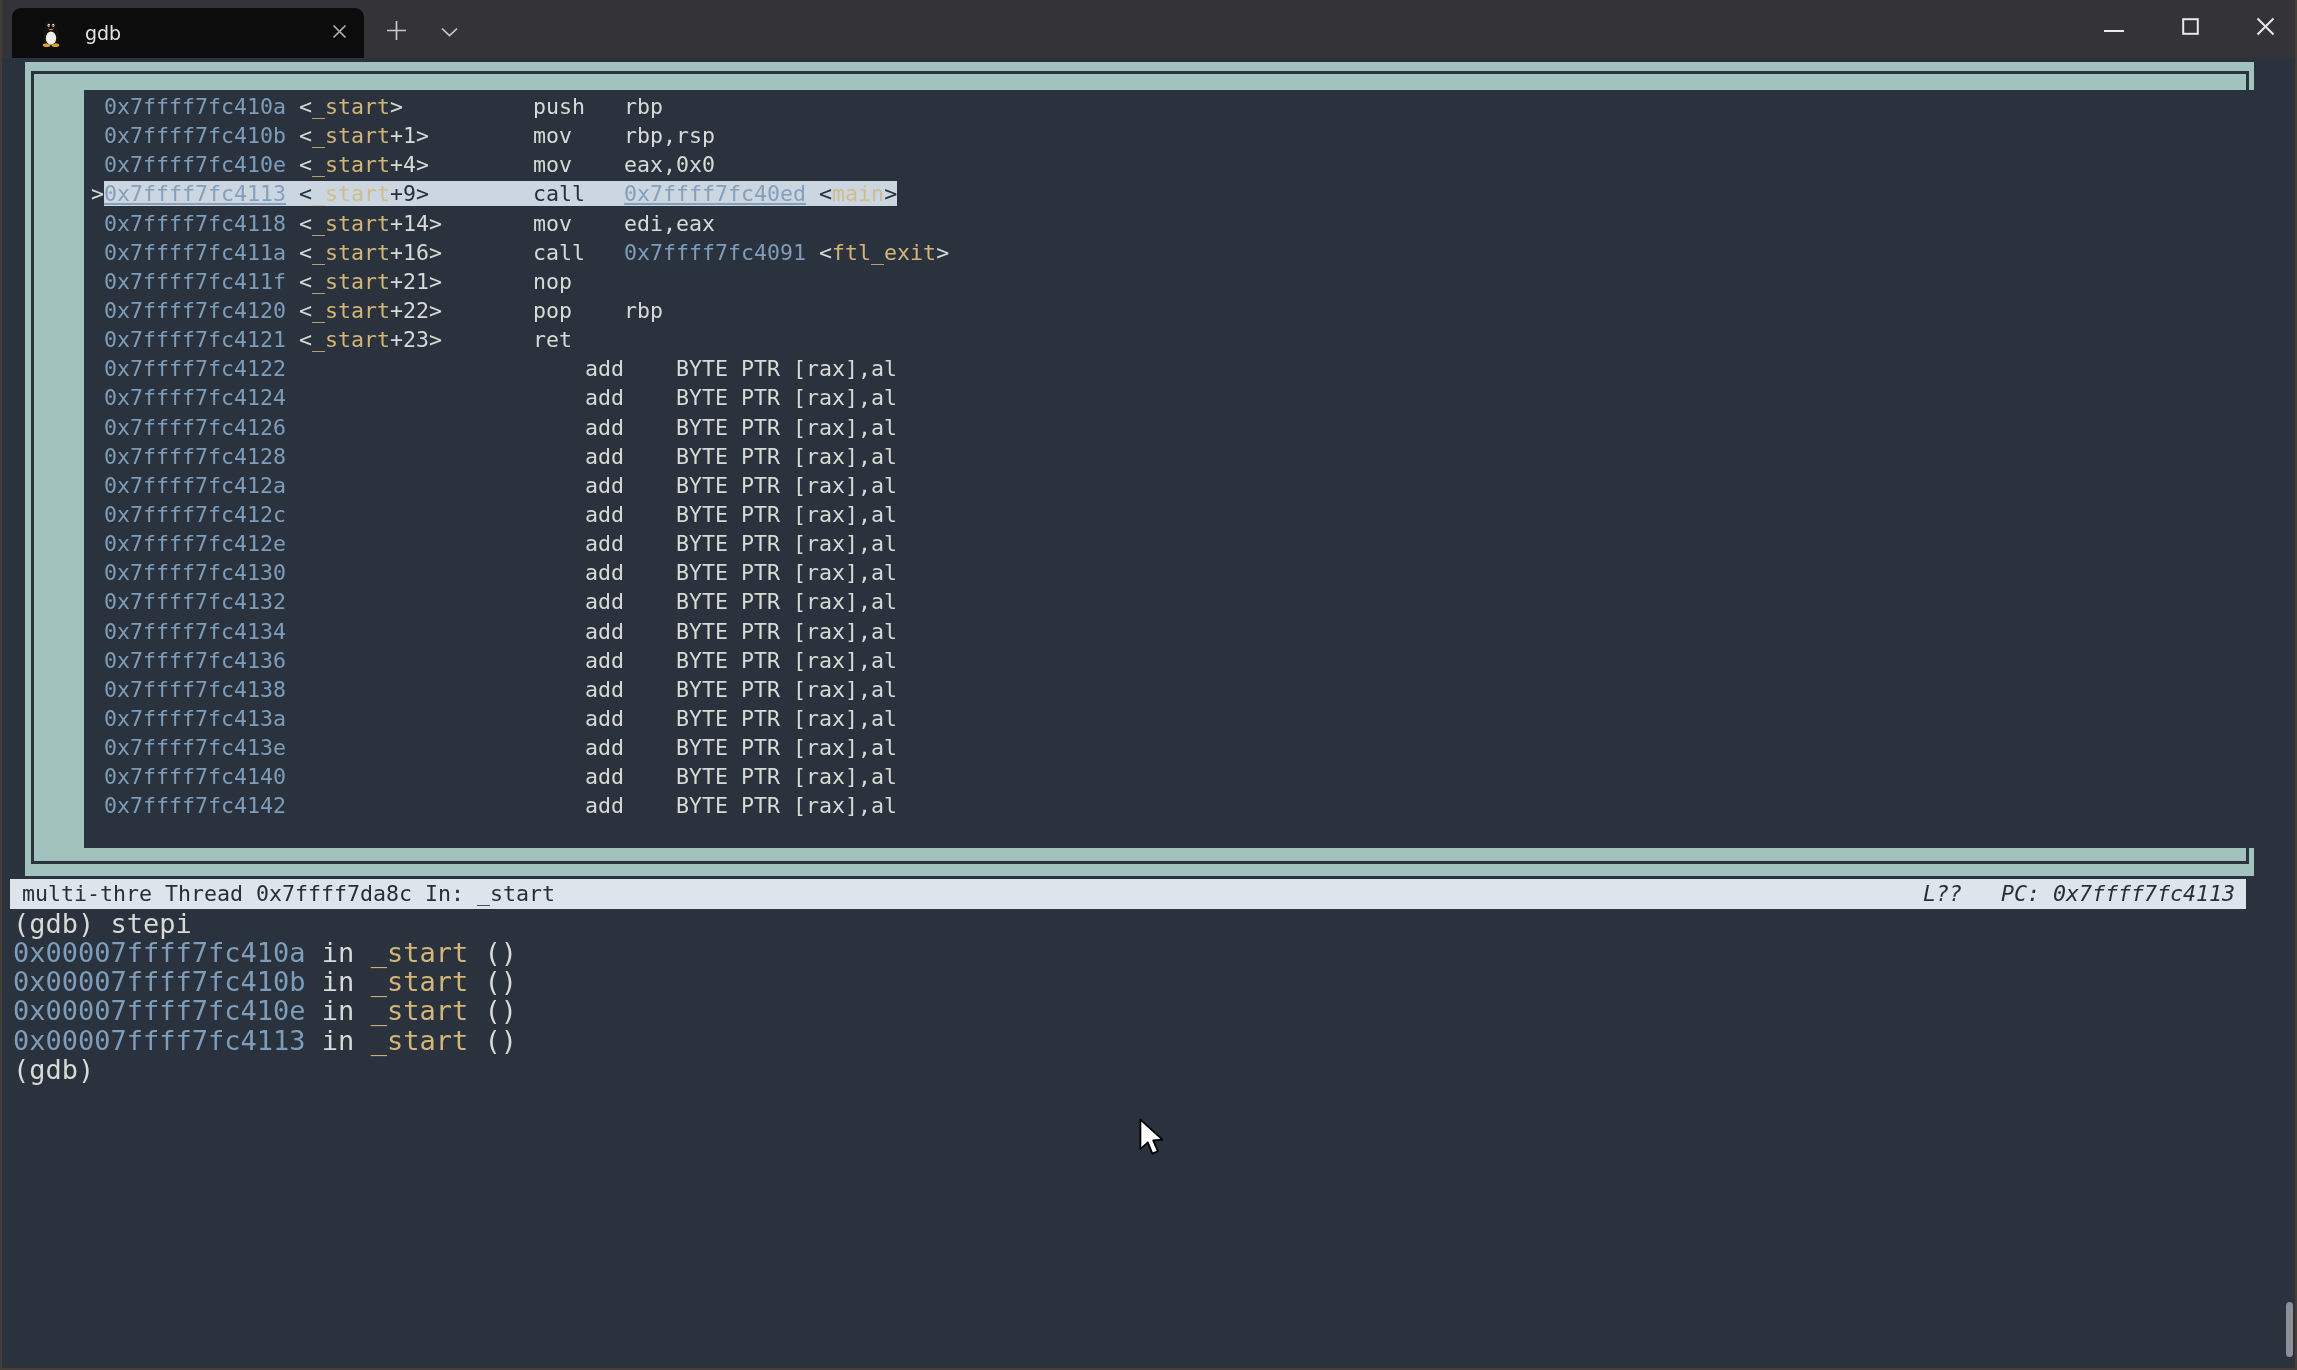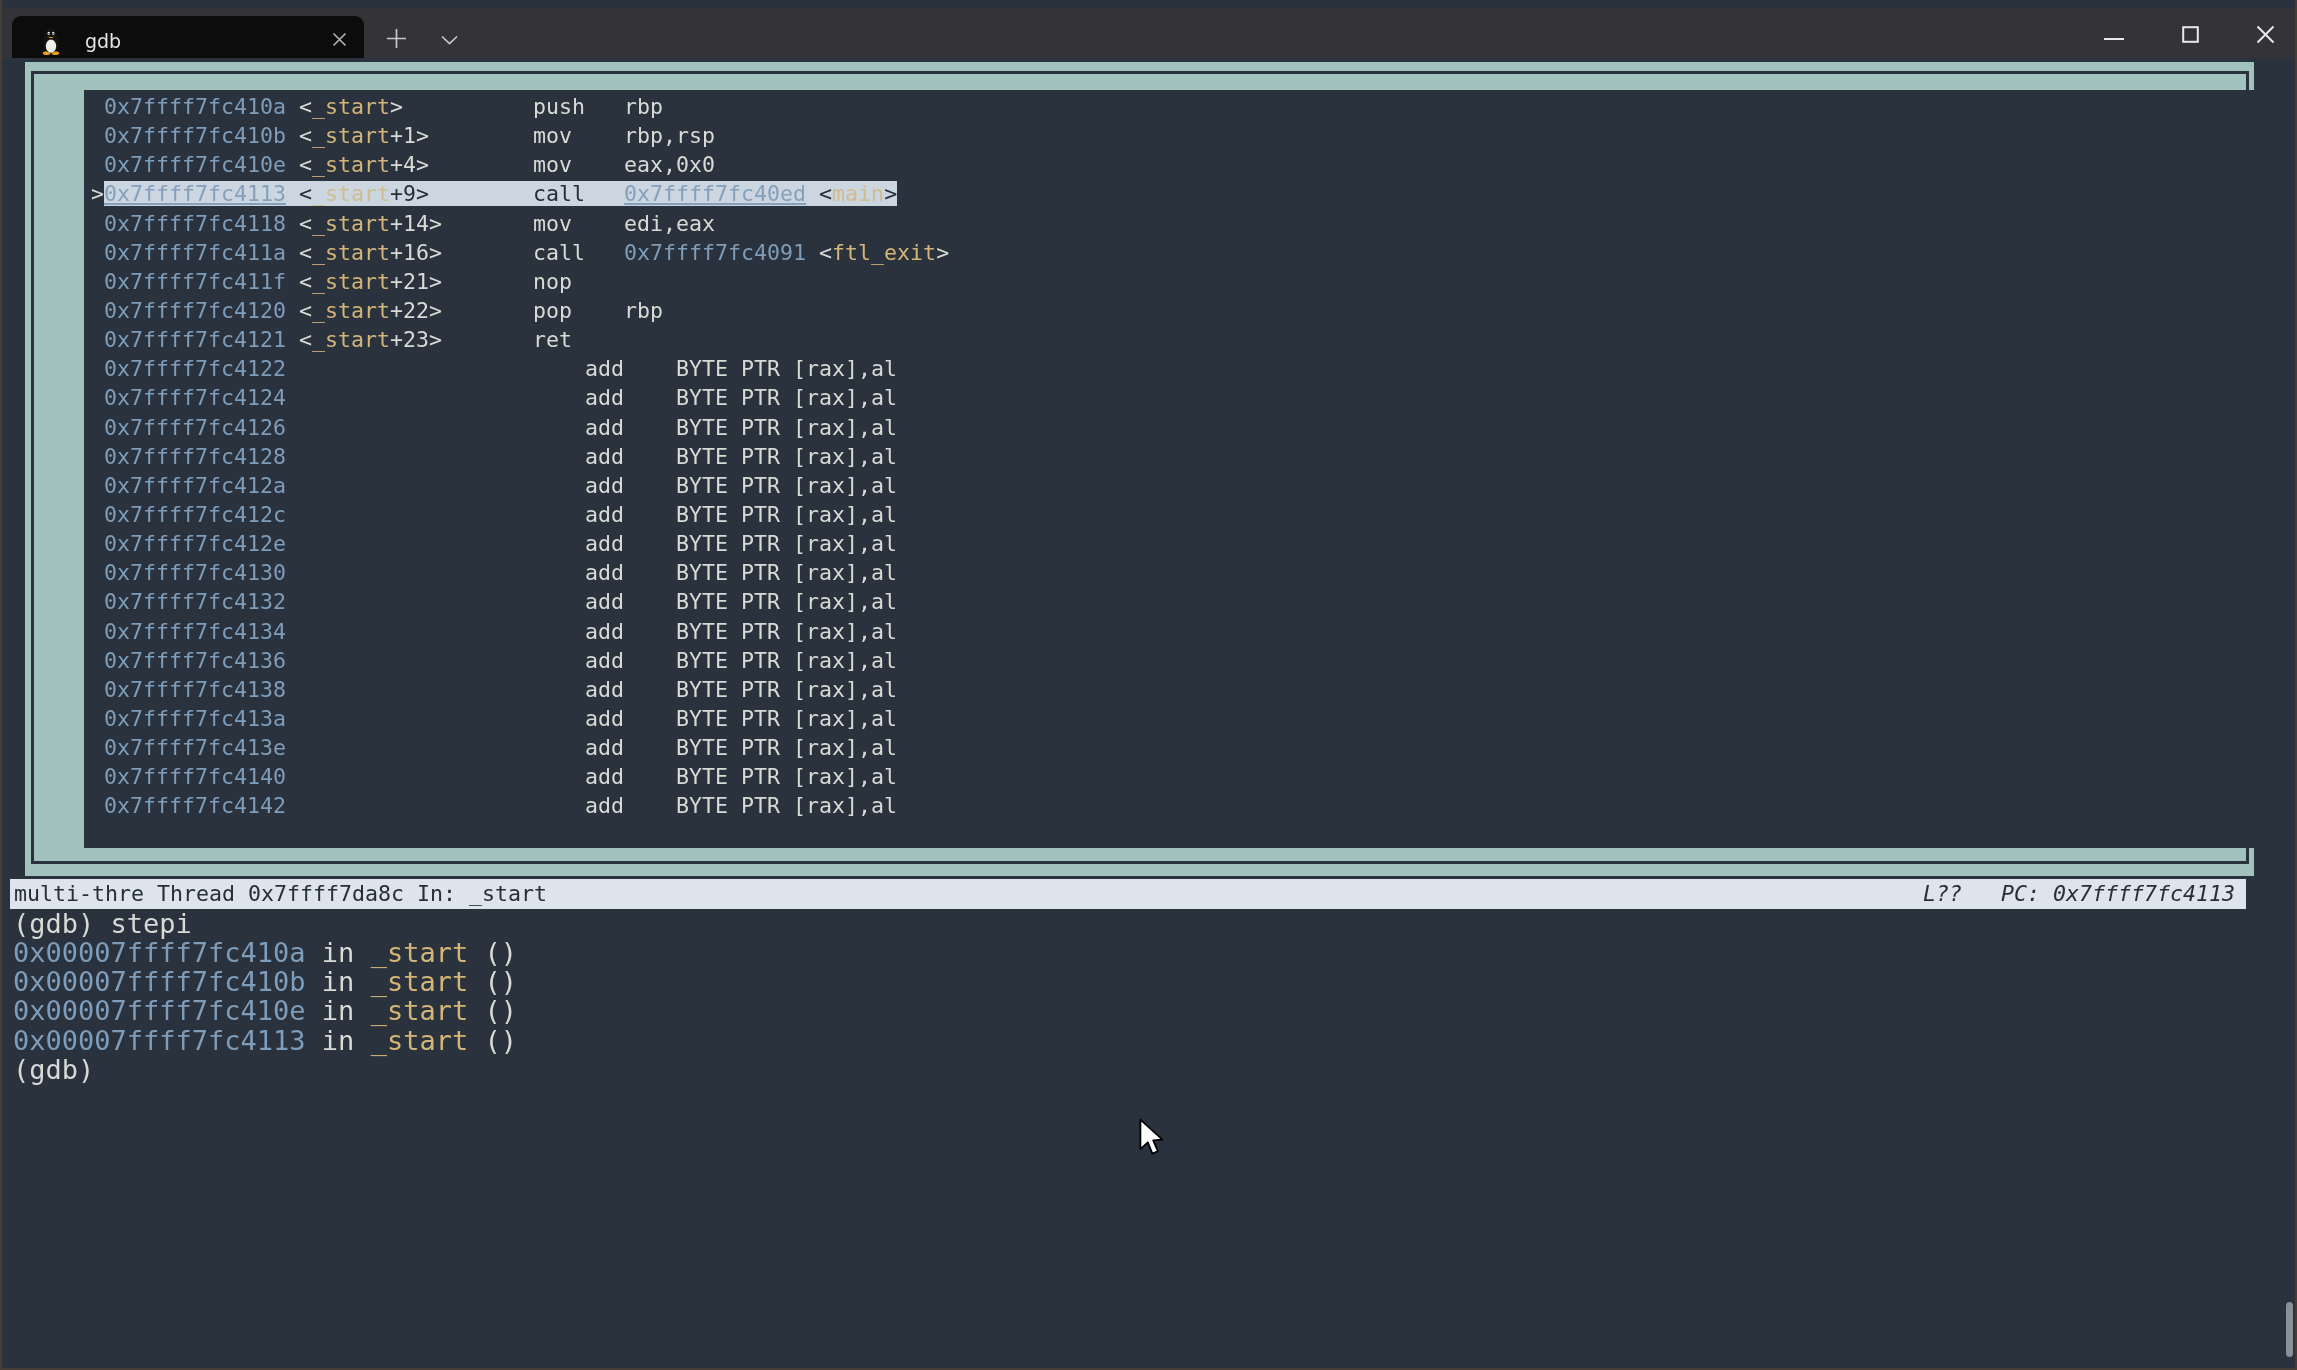--- a/index.html
+++ b/index.html
@@ -7,21 +7,21 @@
     --text:#d8dad6; --addr:#7e9dba; --fn:#d3b578; --dark:#262e38;
     --titlebar:#343438; --tab:#0c0c0c; --tabtext:#e4e4e4; --icon:#c9c9c9;
     --thumb:#8a9096; --edge:#463d37;
     --lh:29.15px;
   }
   *{margin:0;padding:0;box-sizing:border-box;}
   html,body{width:2297px;height:1370px;overflow:hidden;}
   body{position:relative;background:var(--bg);font-family:"DejaVu Sans Mono",monospace;}
 
   
-  #titlebar{position:absolute;left:0;top:8px;width:2297px;height:58px;background:var(--titlebar);}
+  #titlebar{position:absolute;left:0;top:0;width:2297px;height:58px;background:var(--titlebar);}
   #tab{position:absolute;left:12px;top:8px;width:352px;height:50px;background:var(--tab);
        border-radius:9px 9px 0 0;display:flex;align-items:center;}
   #tab .tab-title{margin-left:22px;color:var(--tabtext);
        font-family:"DejaVu Sans",sans-serif;font-size:19px;}
   #tux{margin-left:27px;display:flex;align-items:center;}
   .iconbtn{display:flex;align-items:center;justify-content:center;background:transparent;border:none;cursor:default;}
   #tab-close{position:absolute;right:10px;top:10px;width:30px;height:30px;}
   #newtab{position:absolute;left:374px;top:10px;width:44px;height:44px;}
   #tabmenu{position:absolute;left:426px;top:10px;width:46px;height:44px;}
   .winbtn{position:absolute;top:0;width:64px;height:56px;}
@@ -41,21 +41,21 @@
   .seg-a{color:var(--addr);}
   .seg-f{color:var(--fn);}
   .hlwrap{background:var(--hl);}
   .hlwrap .seg-p{color:var(--dark);}
   .hlwrap .seg-a{color:#84a0bc;text-decoration:underline;}
   .hlwrap .seg-f{color:#d0bd8d;}
 
   
   #statusbar{position:absolute;left:10px;top:821px;width:2236px;height:30px;background:var(--light);
              color:var(--dark);font-size:21.6px;line-height:30px;}
-  #sb-left{position:absolute;left:4px;white-space:pre;}
+  #sb-left{position:absolute;left:12px;white-space:pre;}
   #sb-right{position:absolute;right:11px;white-space:pre;font-style:italic;}
   #sb-right .sb-pc{margin-left:39px;}
 
   
   #console{position:absolute;left:13px;top:851px;font-size:27px;line-height:var(--lh);color:var(--text);}
 
   
   #scroll-thumb{position:absolute;right:4px;top:1244px;width:7px;height:55px;background:var(--thumb);border-radius:4px;}
 
   

